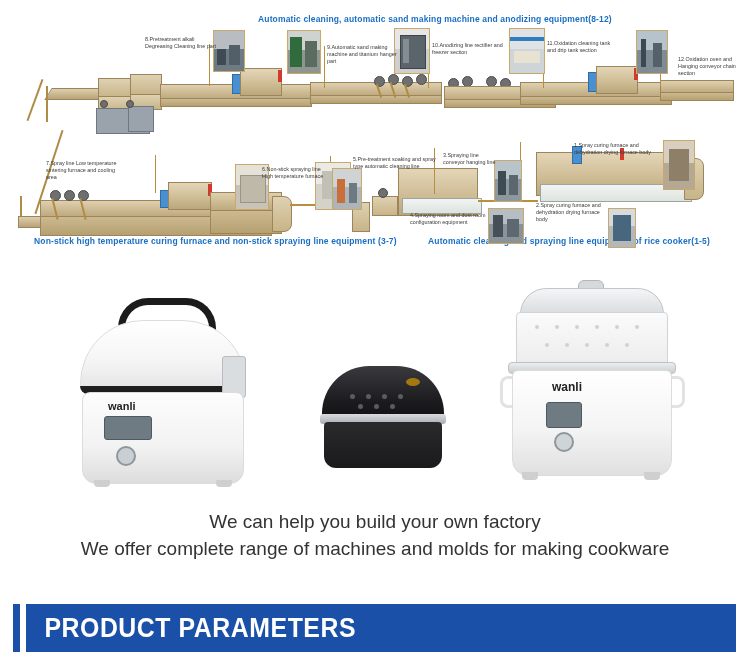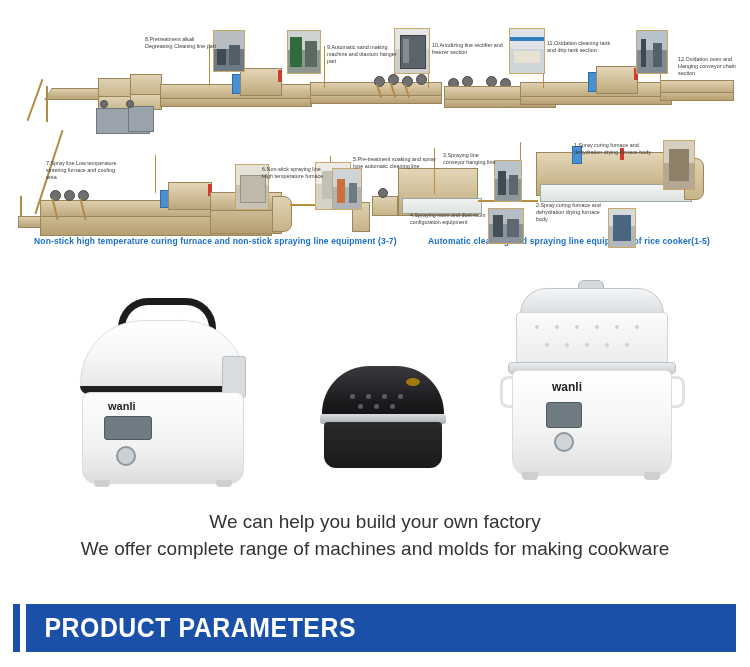--- a/index.html
+++ b/index.html
@@ -242,20 +242,21 @@
     font-family:"Liberation Sans", sans-serif;
     transform:scaleX(.92);
     transform-origin:left center;
   }
 </style>
 </head>
 <body>
 
 <div id="flowchart">
 
+  <div class="fc-title" id="title-top">Automatic cleaning, automatic sand making machine and anodizing equipment(8-12)</div>
   <div class="fc-title" id="caption-left">Non-stick high temperature curing furnace and non-stick spraying line equipment (3-7)</div>
   <div class="fc-title" id="caption-right">Automatic cleaning and spraying line equipment of rice cooker(1-5)</div>
 
   <div class="belt" style="left:48px;top:88px;width:60px;height:10px;transform:skewX(-32deg);"></div>
   <div class="stand" style="left:34px;top:78px;height:44px;background:#b08b43;transform:rotate(20deg);"></div>
   <div class="stand" style="left:46px;top:86px;height:36px;background:#b08b43;"></div>
   <div class="machine" style="left:98px;top:78px;width:32px;height:18px;"></div>
   <div class="machine" style="left:98px;top:96px;width:32px;height:14px;"></div>
   <div class="grey-box" style="left:96px;top:108px;width:52px;height:24px;"></div>
   <div class="machine" style="left:130px;top:74px;width:30px;height:20px;"></div>

